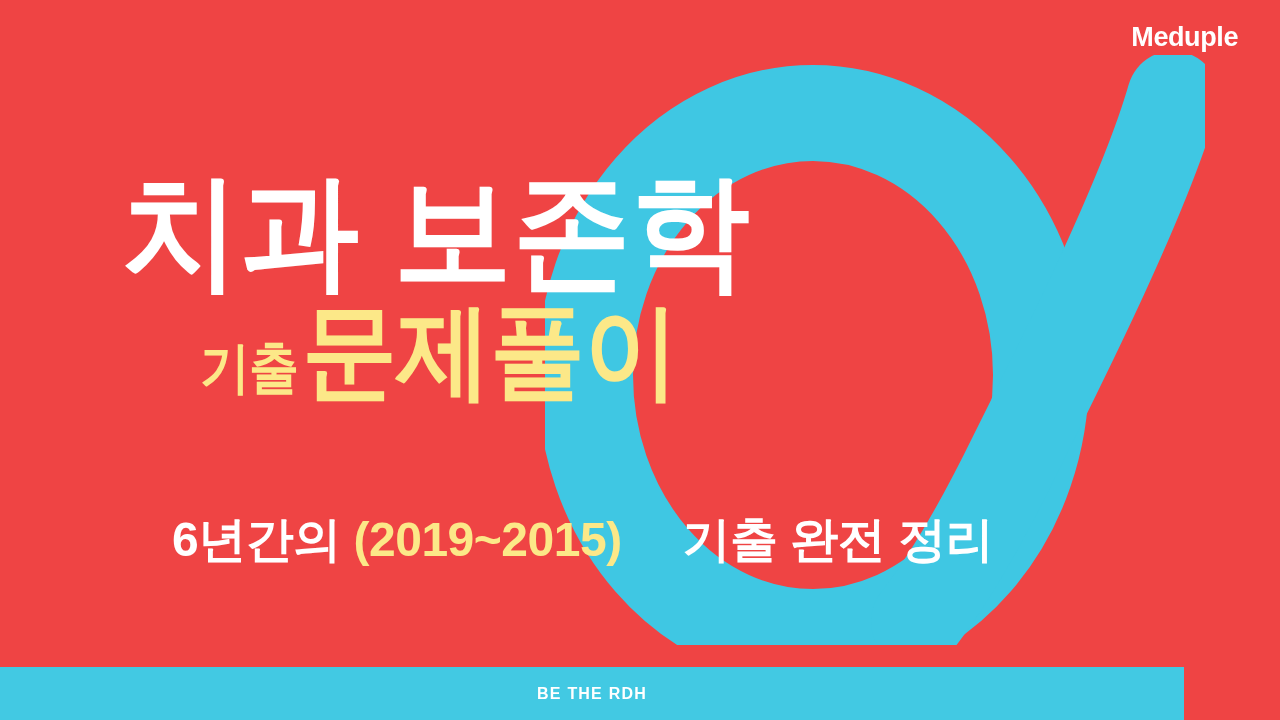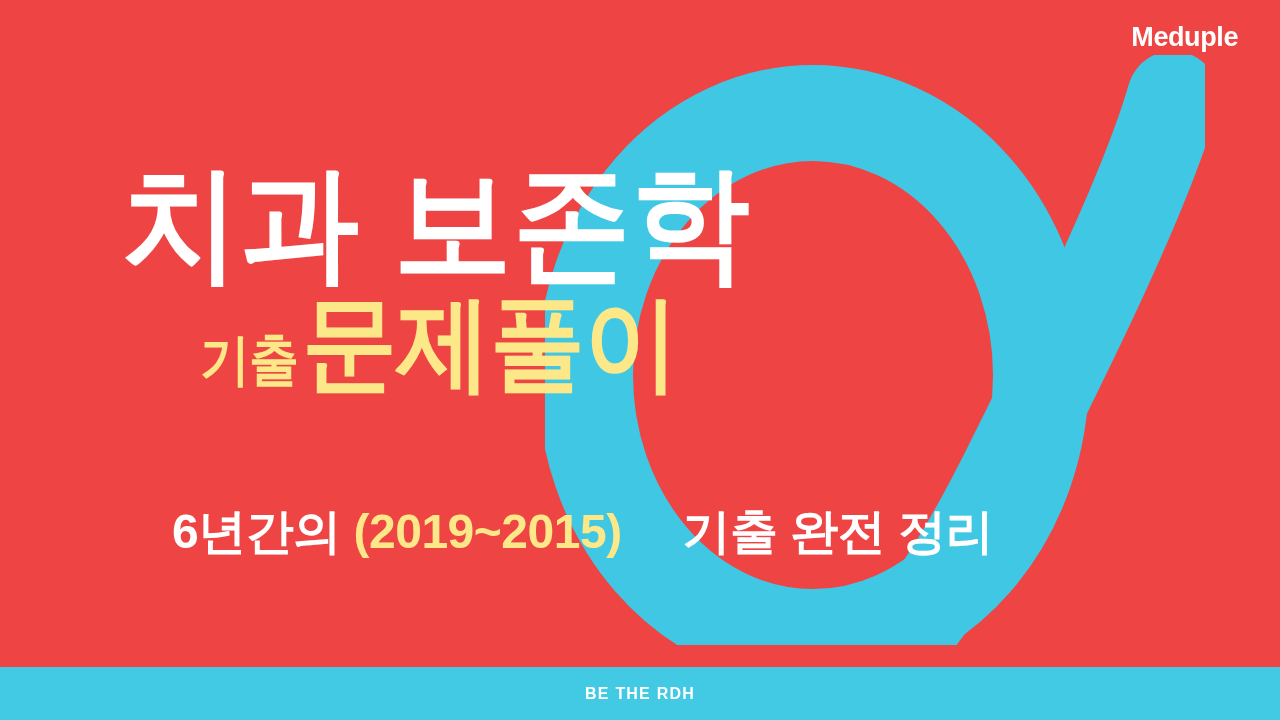--- a/index.html
+++ b/index.html
@@ -39,21 +39,21 @@
     font-weight: bold;
     letter-spacing: -0.4px;
     color: #ffffff;
     line-height: 1;
   }
 
   
   #headline-stack {
     position: absolute;
     left: 0;
-    top: 0;
+    top: 8px;
     width: 1048px;
     height: 667px;
     z-index: 3;
   }
 
   .ln {
     position: absolute;
     white-space: nowrap;
     line-height: 1;
   }
@@ -127,21 +127,21 @@
     letter-spacing: -0.5px;
   }
   .w { color: #ffffff; margin-left: 48px; }
   .y { color: #fce888; }
 
   
   #footer-bar {
     position: absolute;
     left: 0;
     bottom: 0;
-    width: 1280px;
+    width: 1184px;
     height: 53px;
     background: #42c9e3;
     z-index: 5;
     display: flex;
     align-items: center;
     justify-content: center;
   }
   #footer-text {
     color: #ffffff;
     font-size: 16px;

